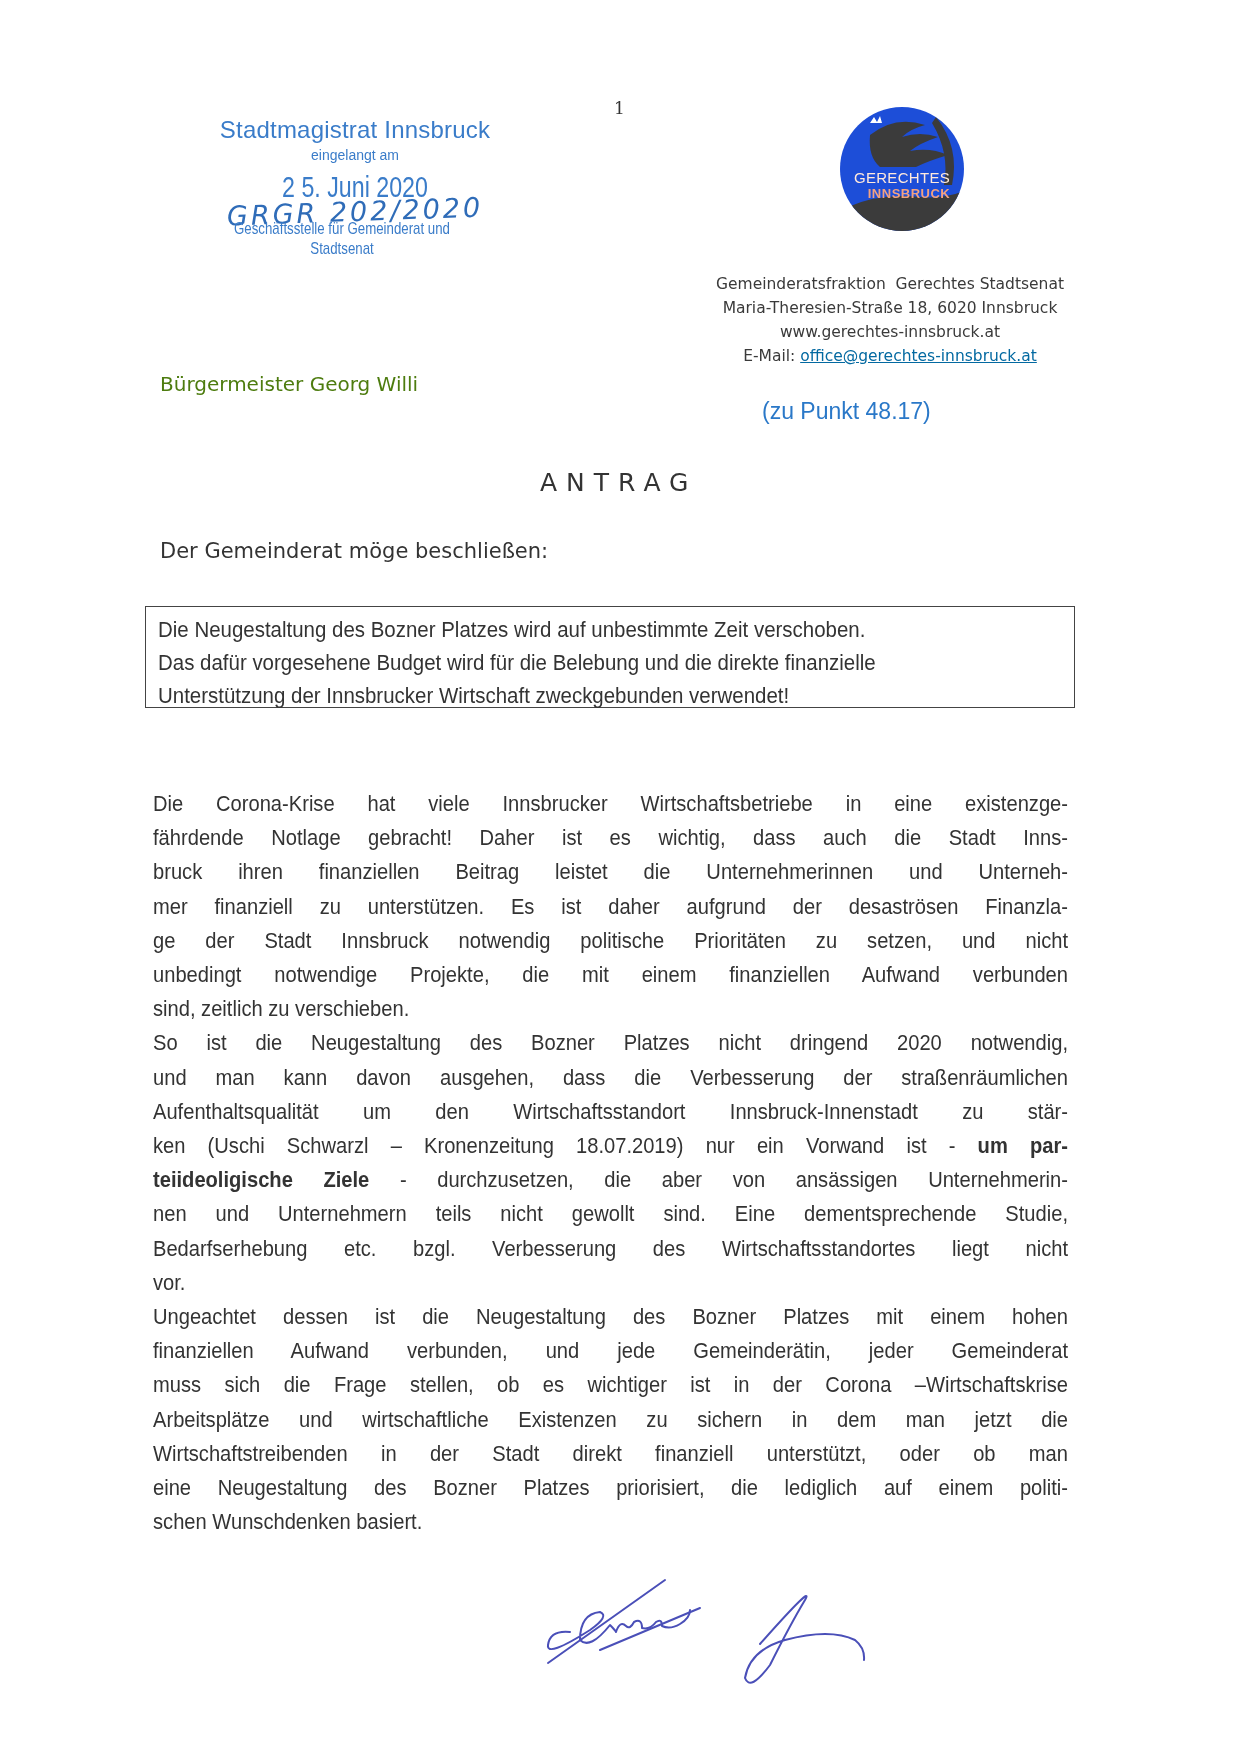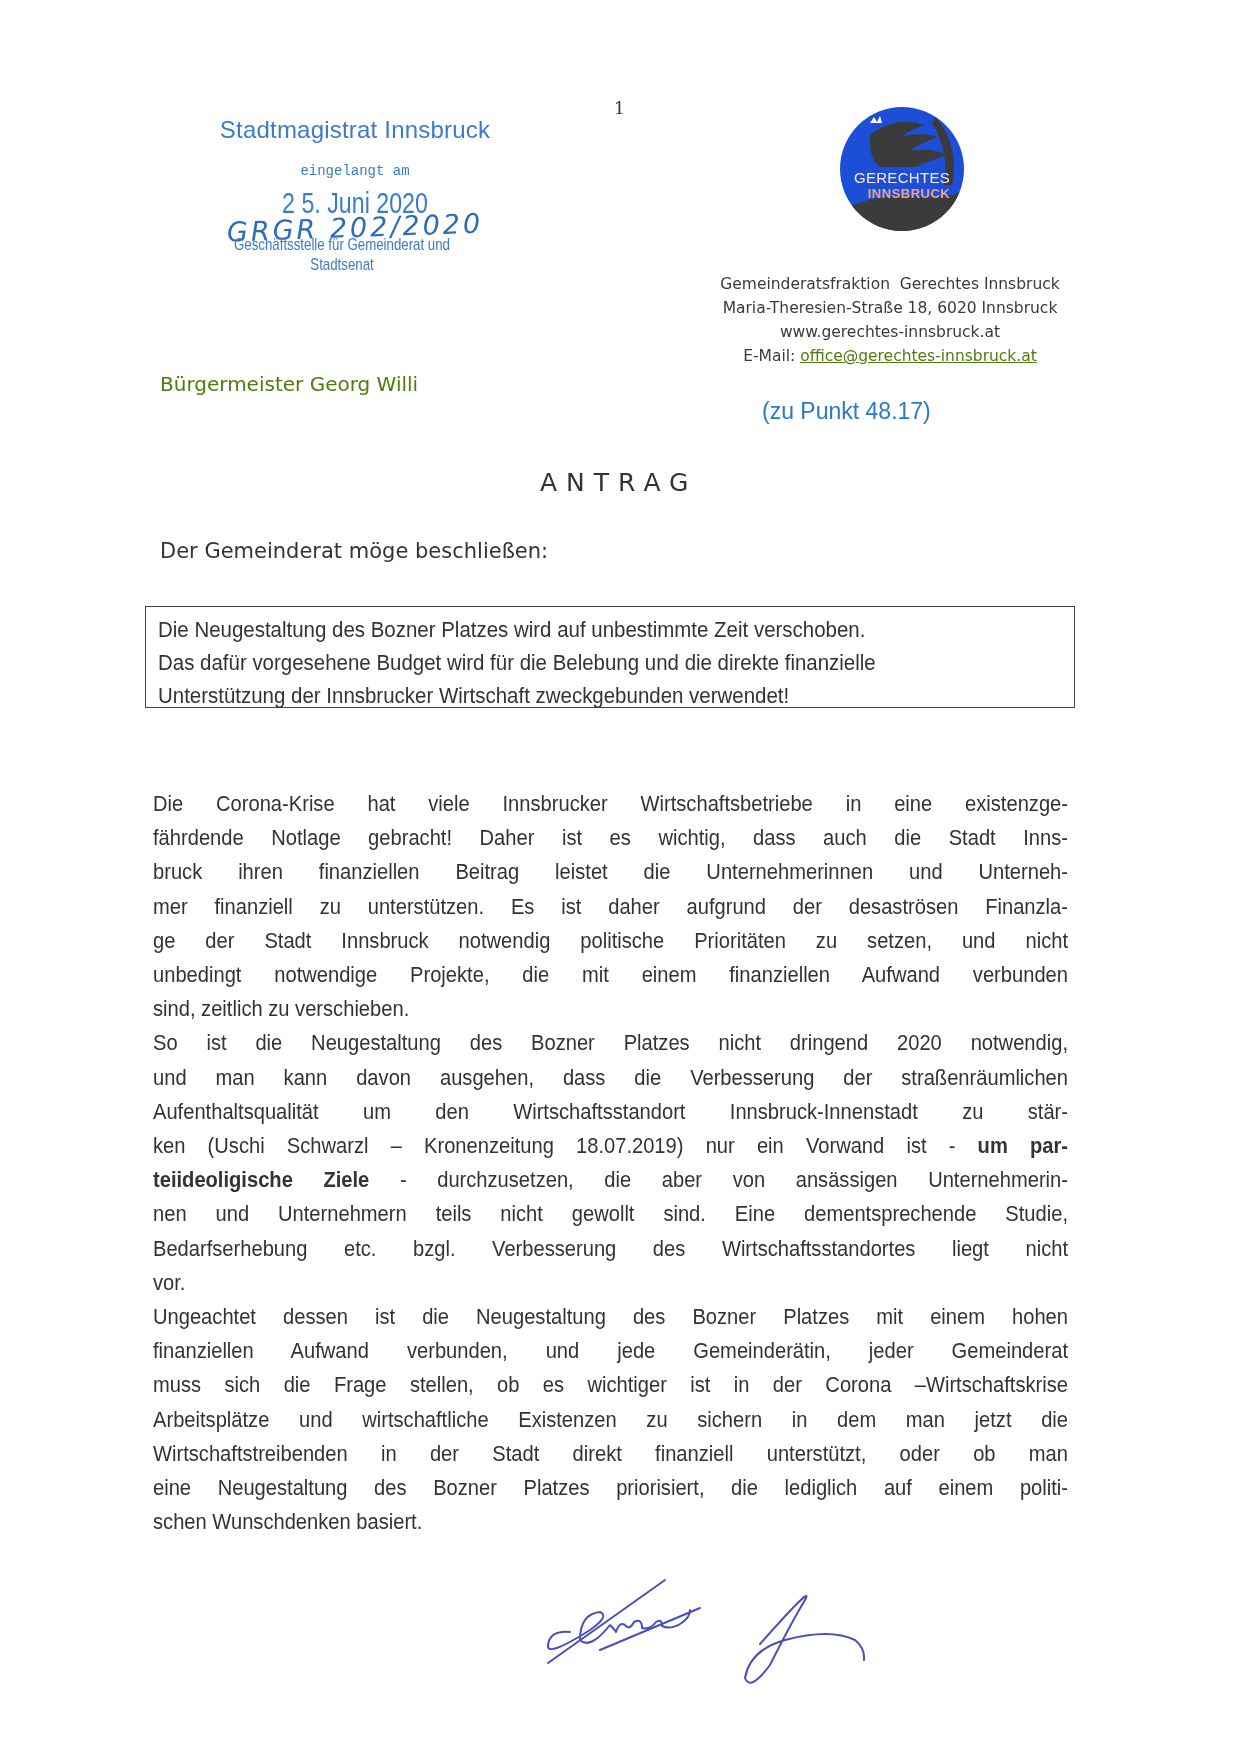--- a/index.html
+++ b/index.html
@@ -6,21 +6,21 @@
     body {
       width: 1240px; height: 1754px; background: #ffffff; position: relative; overflow: hidden;
       font-family: "DejaVu Sans", "Liberation Sans", sans-serif; color: #2b2b2b;
     }
     .page-number {
       position: absolute; left: 614px; top: 98px; font-family: "DejaVu Serif", serif; font-size: 17px; color: #333;
     }
     
     .stamp { position: absolute; left: 190px; top: 116px; width: 320px; color: #3a7cc9; text-align: center; }
     .stamp-title { font-family: "Liberation Sans", sans-serif; font-size: 24px; font-weight: 500; letter-spacing: 0.2px; margin-left: 10px; }
-    .stamp-sub { font-family: Liberation Mono, monospace; font-size: 14px; margin-top: 19px; margin-left: 10px; text-align: center; }
+    .stamp-sub { font-family: Liberation Sans, sans-serif; font-size: 14px; margin-top: 3px; margin-left: 10px; text-align: center; }
     .stamp-date { font-family: "Liberation Sans Narrow", "Liberation Sans", sans-serif; font-size: 29px; margin-top: 8px; transform: scaleX(0.8); margin-left: 10px; }
     .stamp-ref { font-family: "DejaVu Sans", sans-serif; font-style: italic; font-size: 27px; letter-spacing: 3px; margin-top: -8px; transform: rotate(-2deg); color: #2f6cb8; margin-left: 10px; }
     .stamp-dept { font-family: "Liberation Sans", sans-serif; font-size: 17px; margin-top: -8px; transform: scaleX(0.78); margin-left: -16px; }
     
     .logo {
       position: absolute; left: 840px; top: 107px; width: 124px; height: 124px; border-radius: 50%;
       background: #1d4ed8; overflow: hidden;
     }
     .logo svg { position: absolute; left: 0; top: 0; }
     .logo-text {
@@ -29,21 +29,21 @@
     }
     .logo-sub {
       position: absolute; left: 14px; width: 110px; top: 79px; text-align: center; color: #f3a27f;
       font-family: "Liberation Sans", sans-serif; font-size: 13px; font-weight: bold; letter-spacing: 0.5px;
     }
     
     .address {
       position: absolute; left: 700px; top: 272px; width: 380px; text-align: center;
       font-size: 15.5px; line-height: 24px; color: #3a3a3a;
     }
-    .address a { color: #4d7c0f; text-decoration: underline; }
+    .address a { color: #0369a1; text-decoration: underline; }
     .agenda-ref {
       position: absolute; left: 762px; top: 398px; color: #2a78c8;
       font-family: "Liberation Sans", sans-serif; font-size: 23px;
     }
     
     .recipient { position: absolute; left: 160px; top: 367px; font-size: 20px; line-height: 34px; color: #4d7c0f; }
     .doc-title {
       position: absolute; left: 540px; top: 468px; font-size: 25px; letter-spacing: 9px; color: #333;
     }
     .intro { position: absolute; left: 160px; top: 539px; font-size: 21px; color: #333; text-align: right; }
@@ -86,21 +86,21 @@
     <path d="M30 28 Q55 8 85 18 Q70 22 62 30 Q80 24 98 30 Q80 36 70 44 Q90 40 108 48 Q88 54 76 60 L40 60 Q28 50 30 28 Z" fill="#3b3b3b"></path>
     <path d="M96 10 Q120 40 112 78 L104 78 Q110 46 92 16 Z" fill="#3b3b3b"></path>
     <path d="M8 100 Q40 86 80 90 Q104 92 124 84 L124 124 L0 124 L0 104 Z" fill="#3b3b3b"></path>
     <path d="M30 16 L34 10 L37 15 L40 9 L42 16 Z" fill="#ffffff"></path>
   </svg>
   <div class="logo-text">GERECHTES</div>
   <div class="logo-sub">INNSBRUCK</div>
 </div>
 
 <div class="address">
-  <div style="white-space:pre">Gemeinderatsfraktion  Gerechtes Innsbruck</div>
+  <div style="white-space:pre">Gemeinderatsfraktion  Gerechtes Stadtsenat</div>
   <div>Maria-Theresien-Straße 18, 6020 Innsbruck</div>
   <div>www.gerechtes-innsbruck.at</div>
   <div><span>E-Mail: </span><a>office@gerechtes-innsbruck.at</a></div>
 </div>
 
 <div class="agenda-ref">(zu Punkt 48.17)</div>
 
 <div class="recipient">
   <div>Bürgermeister Georg Willi</div>
 </div>

